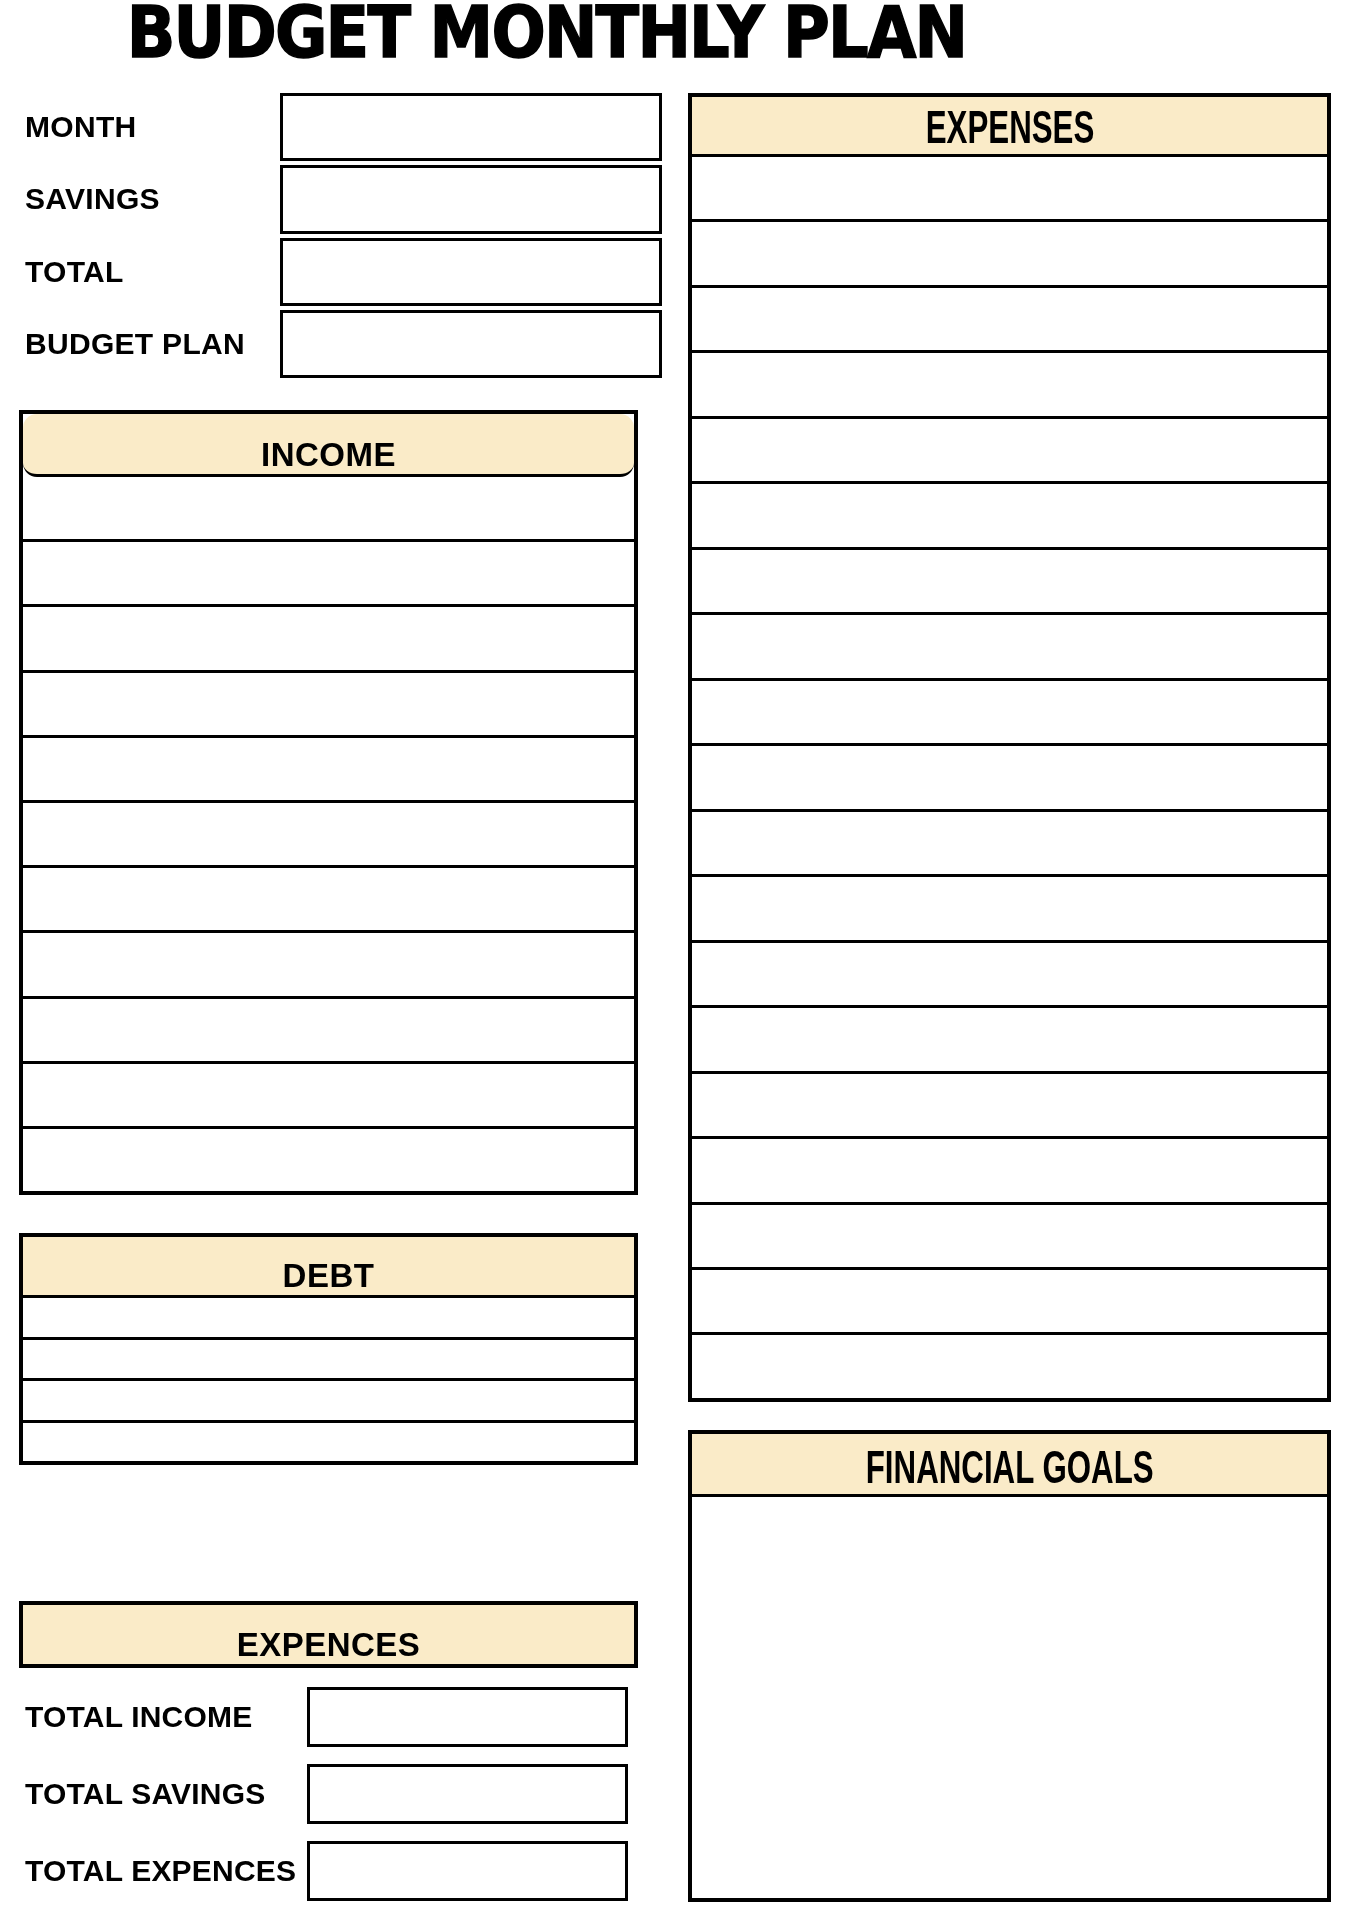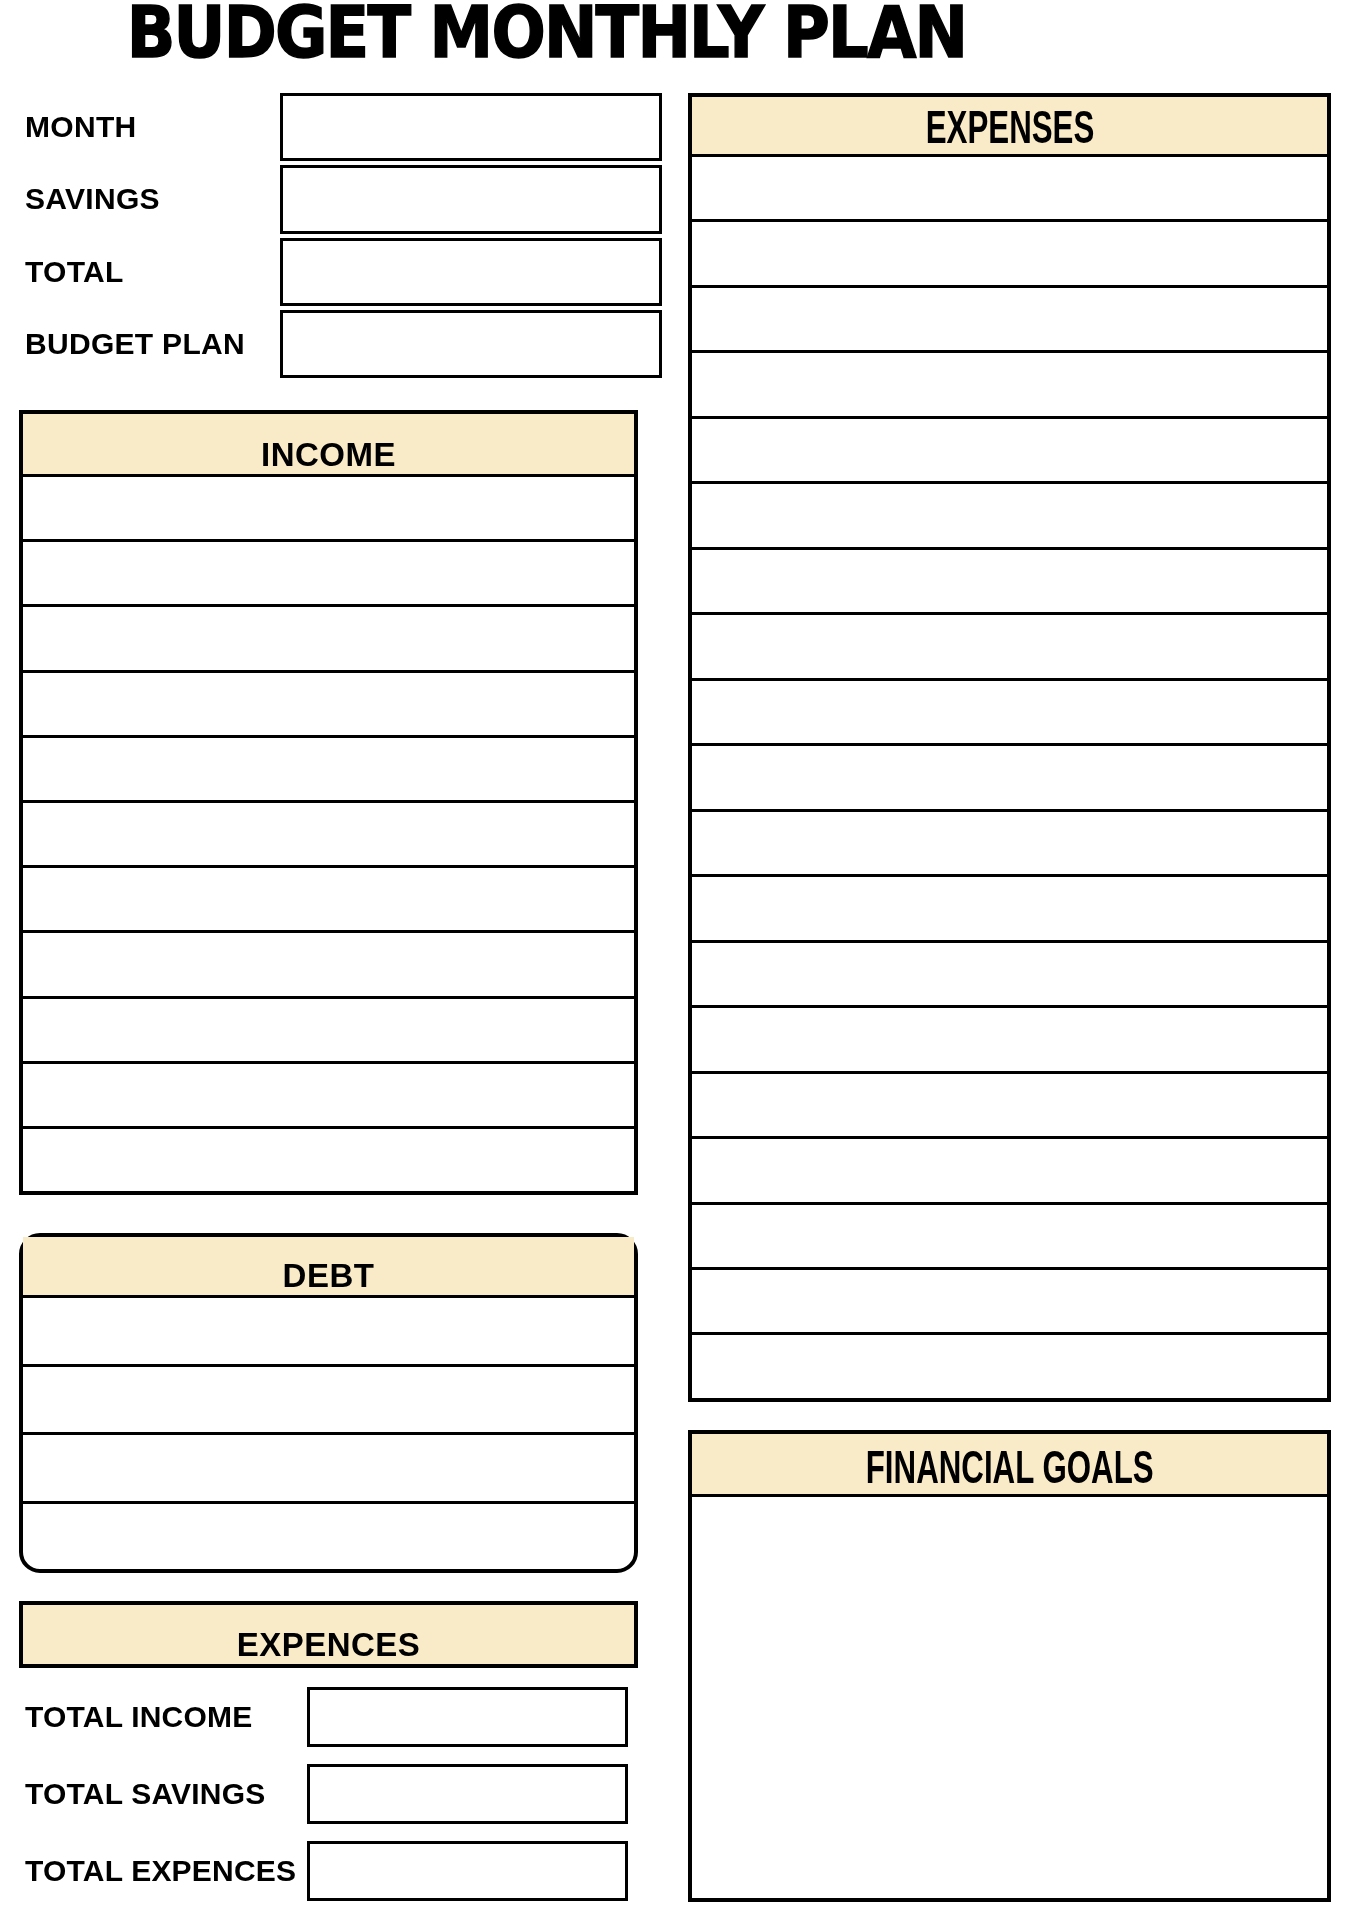--- a/index.html
+++ b/index.html
@@ -68,39 +68,39 @@
     <div class="info-label">TOTAL</div>
     <div class="info-box"></div>
   </div>
     <div class="info-row">
     <div class="info-label">BUDGET PLAN</div>
     <div class="info-box"></div>
   </div>
   </div>
 
 <div class="abs table" style="left:19px;top:410px;width:619px;height:785px;">
-  <div class="thead" style="height:60px;">
+  <div class="thead" style="height:60px;border-radius:14px;">
     <span>INCOME</span>
   </div>
   <div class="rows">
       <div class="trow"></div>
       <div class="trow"></div>
       <div class="trow"></div>
       <div class="trow"></div>
       <div class="trow"></div>
       <div class="trow"></div>
       <div class="trow"></div>
       <div class="trow"></div>
       <div class="trow"></div>
       <div class="trow"></div>
       <div class="trow"></div>
     </div>
 </div>
 
-<div class="abs table" style="left:19px;top:1233px;width:619px;height:340px;border-radius:21px;">
+<div class="abs table" style="left:19px;top:1233px;width:619px;height:232px;">
   <div class="thead" style="height:58px;">
     <span>DEBT</span>
   </div>
   <div class="rows">
       <div class="trow"></div>
       <div class="trow"></div>
       <div class="trow"></div>
       <div class="trow"></div>
     </div>
 </div>

